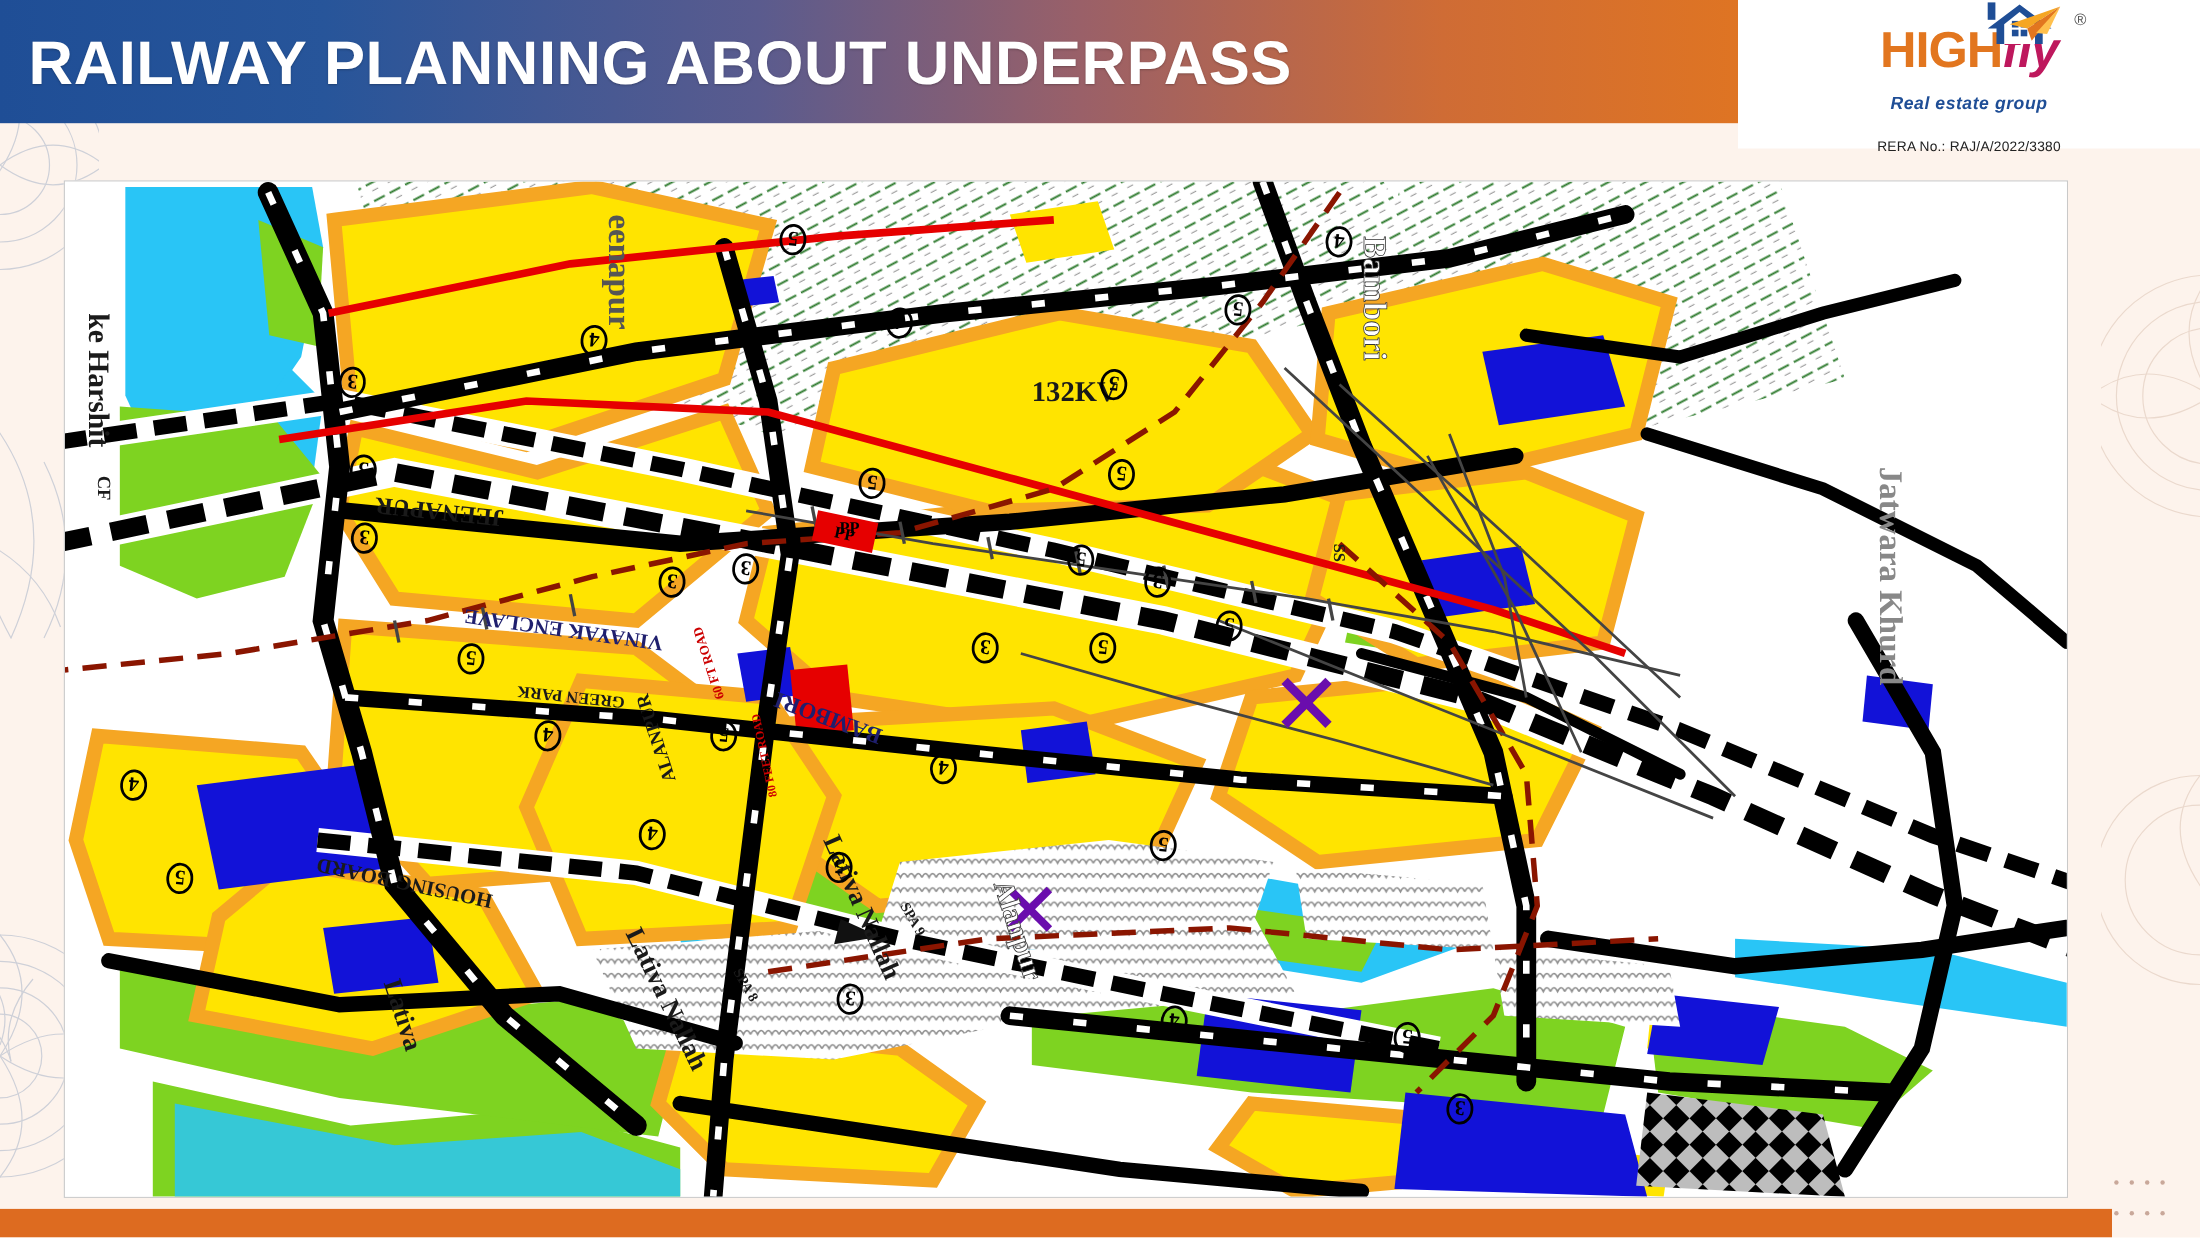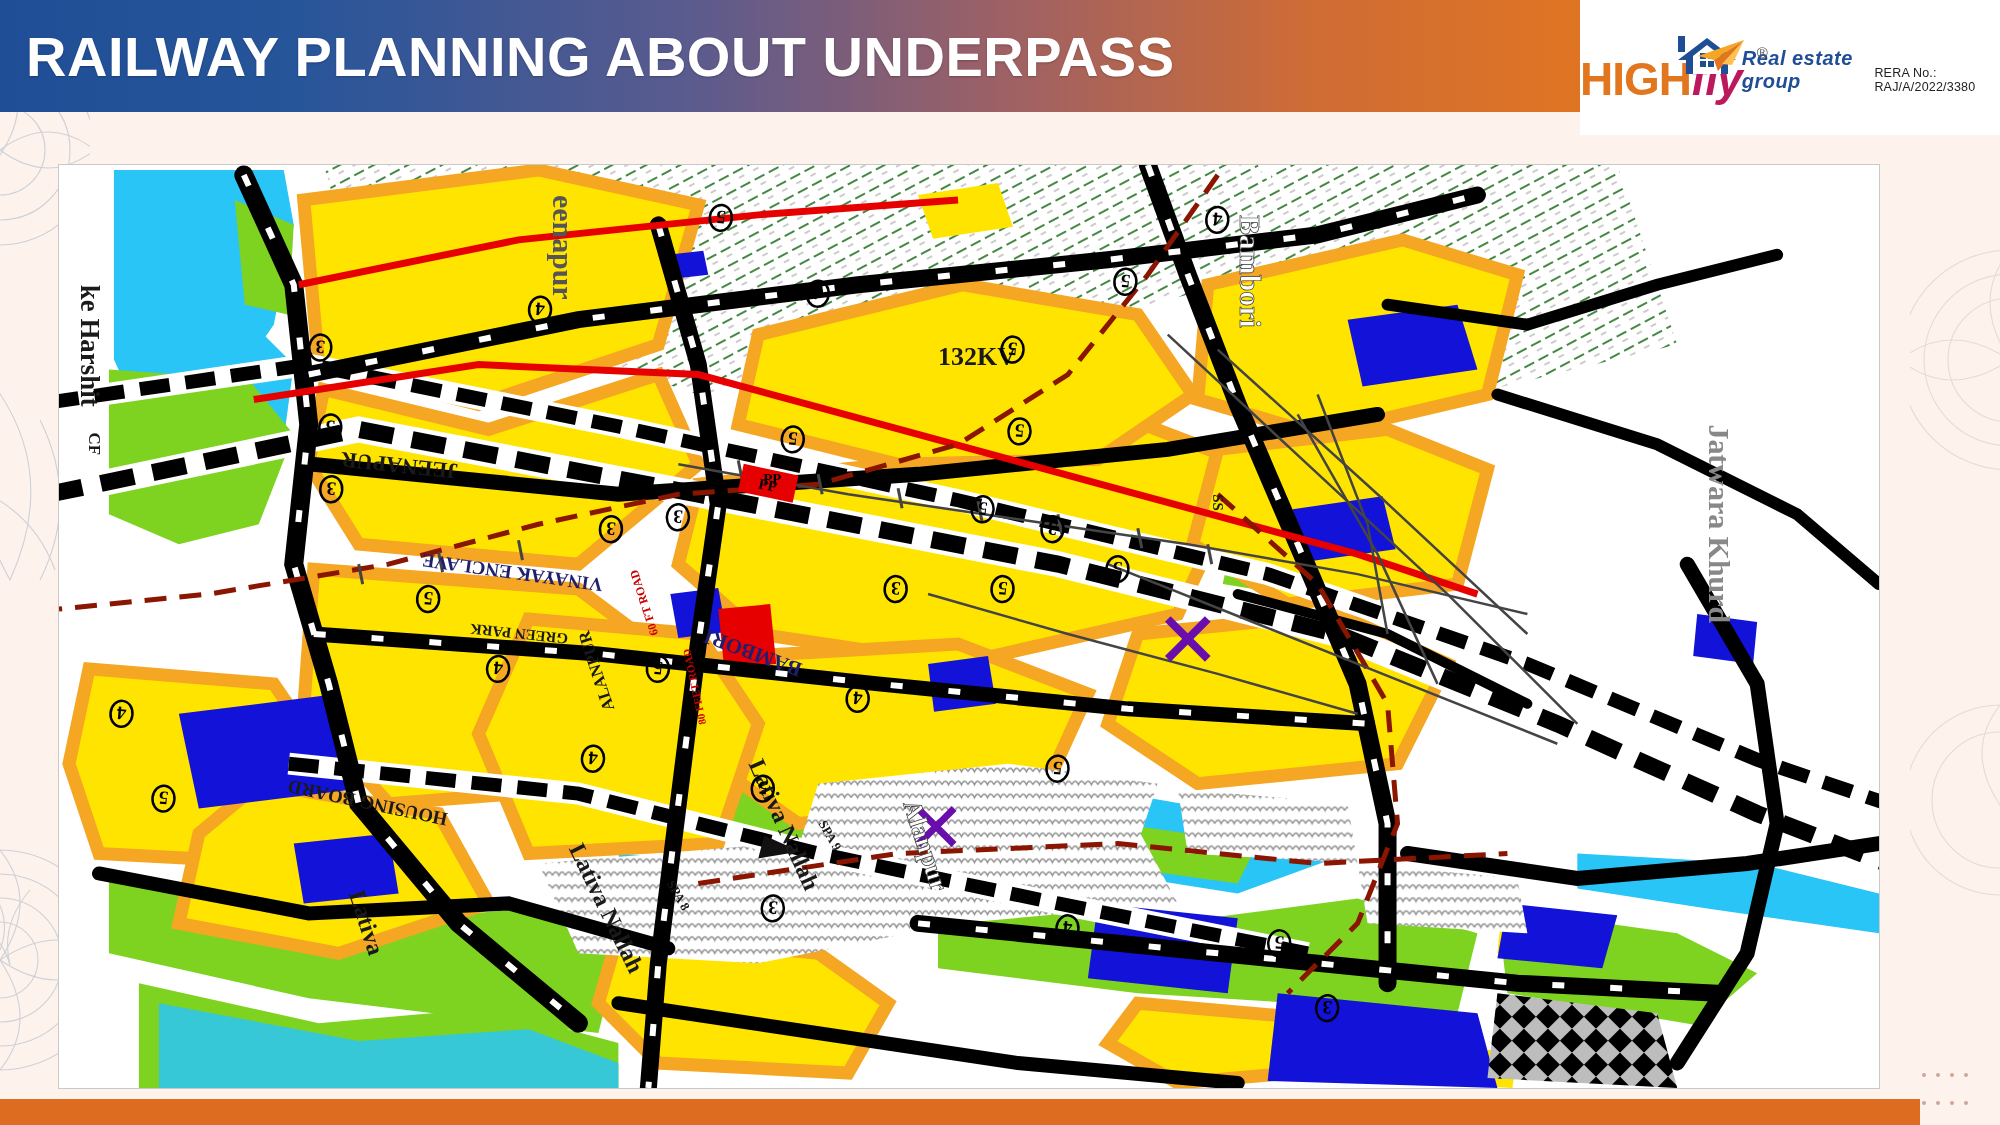--- a/index.html
+++ b/index.html
@@ -31,35 +31,35 @@
   }
   .header-title {
     color:#ffffff; font-size:56px; font-weight:bold; letter-spacing:.5px;
     padding-left:26px; white-space:nowrap; z-index:2;
     text-shadow:0 1px 2px rgba(0,0,0,.25);
   }
 
   
   .logo-area {
     position:absolute; top:0; right:0; width:420px; height:135px; z-index:6;
-    background:#ffffff; display:flex; 
-    align-items:center; justify-content:flex-start; padding-top:6px;
+    background:#ffffff; display:flex; flex-direction:column;
+    align-items:center; justify-content:flex-start; padding-top:6px;gap:20px;
   }
   .logo-row { display:flex; align-items:flex-end; position:relative; height:62px; }
   .house-ico { position:absolute; left:96px; top:-4px; width:62px; height:40px; }
   .logo-text { font-size:46px; font-weight:bold; line-height:1; letter-spacing:-1px; margin-top:16px; }
   .lg-high { color:#e2761f; }
   .lg-fly  { color:#be185d; font-style:italic; }
   .plane-ico { position:absolute; right:-4px; top:-2px; width:54px; height:34px; }
   .reg-mark { position:absolute; right:-26px; top:4px; font-size:15px; color:#555; }
   .logo-tag {
-    color:#1f4e96; font-size:20px; font-weight:bold; font-style:italic;
+    color:#1f4e96; font-size:16px; font-weight:bold; font-style:italic;
     letter-spacing:.5px; margin-top:-2px;
   }
-  .logo-rera { color:#222; font-size:12.5px; margin-top:19px; letter-spacing:.2px; }
+  .logo-rera { color:#222; font-size:12.5px; margin-top:2px; letter-spacing:.2px; }
 
   
   .map-frame {
     position:absolute; left:58px; top:164px; width:1822px; height:925px;
     z-index:3; background:#ffffff; border:1px solid #c9c9c9; overflow:hidden;
   }
   .map-svg { display:block; width:100%; height:100%; }
 
   
   .bottom-bar {

